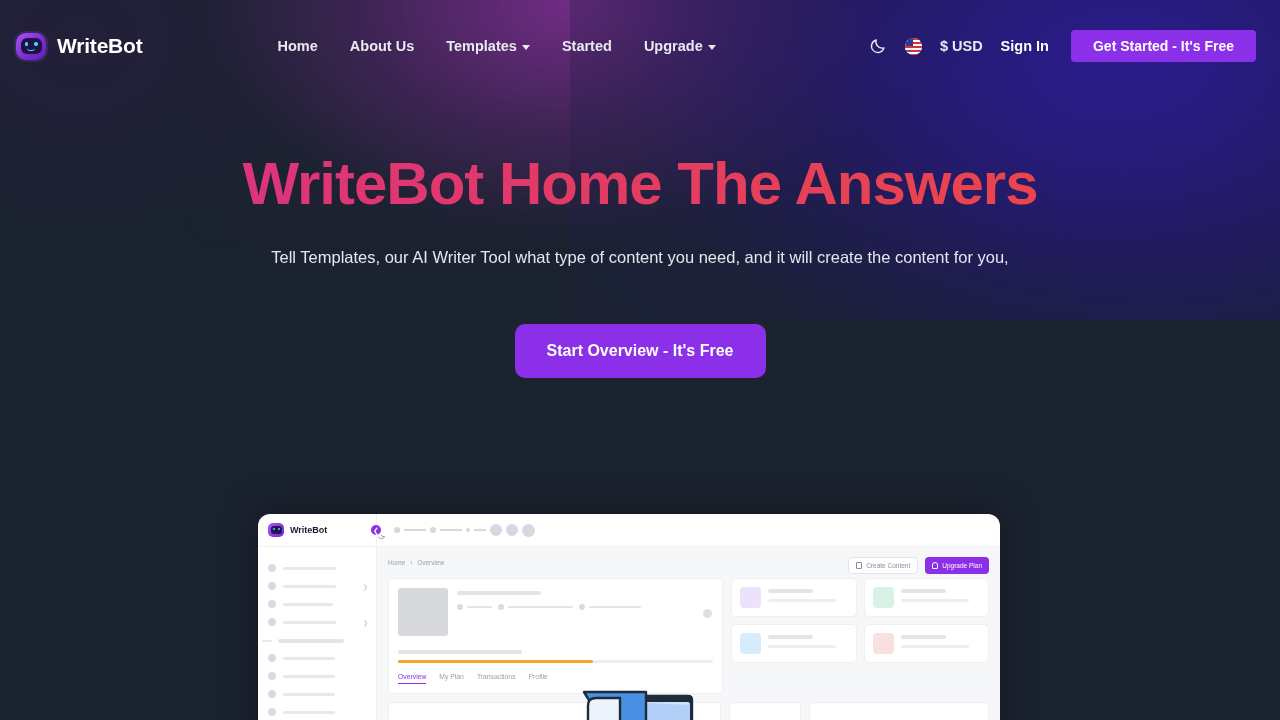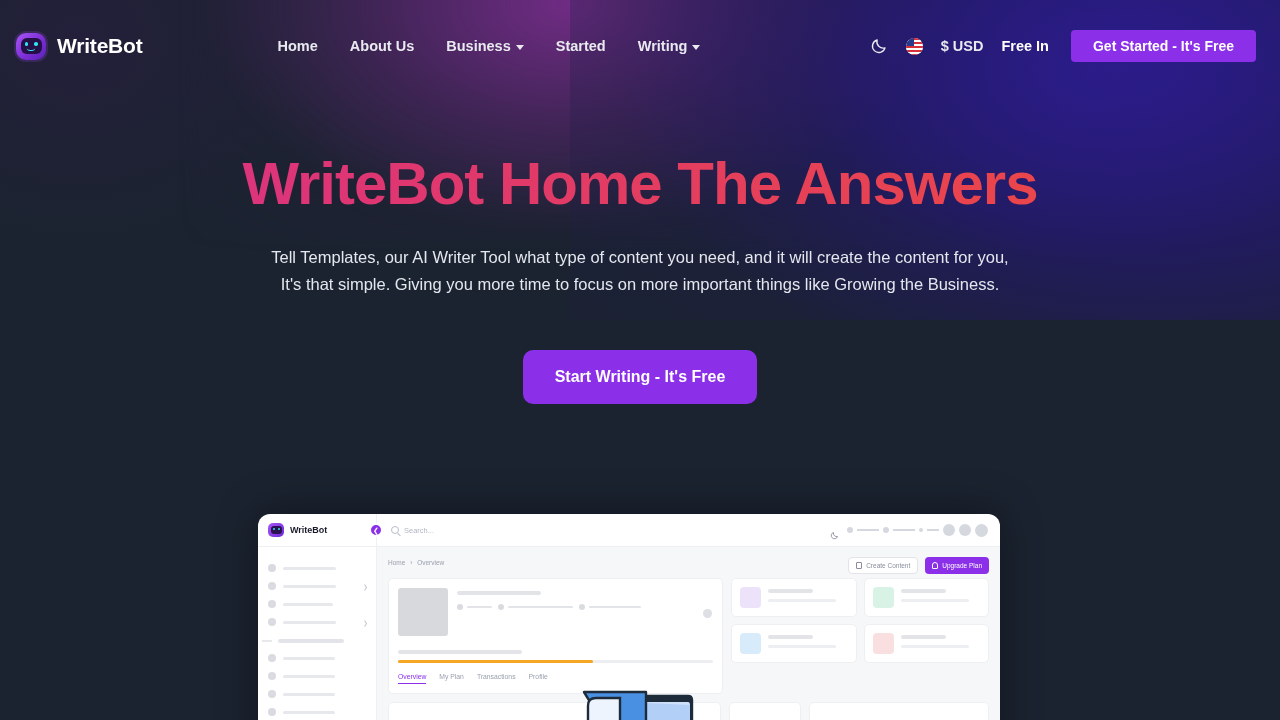--- a/index.html
+++ b/index.html
@@ -235,75 +235,70 @@
     </div>
 
     <nav class="nav">
       <div class="nav-item">
         <span>Home</span>
       </div>
       <div class="nav-item">
         <span>About Us</span>
       </div>
       <div class="nav-item">
-        <span>Business</span>
+        <span>Templates</span>
         <i class="caret"></i>
       </div>
       <div class="nav-item">
         <span>Started</span>
       </div>
       <div class="nav-item">
-        <span>Writing</span>
+        <span>Upgrade</span>
         <i class="caret"></i>
       </div>
     </nav>
 
     <div class="header-right">
       <span class="moon">
         <svg width="18" height="18" viewBox="0 0 24 24" fill="none">
           <path d="M20 14.5A8.5 8.5 0 0 1 9.5 4a8.5 8.5 0 1 0 10.5 10.5z" stroke="#e9eaf0" stroke-width="1.8" stroke-linejoin="round"></path>
         </svg>
       </span>
       <span class="flag">
         <span class="stripes"></span>
           <span class="canton"></span>
       </span>
       <span class="currency">$ USD</span>
-      <span class="signin">Free In</span>
+      <span class="signin">Sign In</span>
       <button class="btn-primary">Get Started - It's Free</button>
     </div>
   </header>
 
   <section class="hero">
     <h1 class="h-line2">WriteBot Home The Answers</h1>
     <p class="hero-sub">
       <span>Tell Templates, our AI Writer Tool what type of content you need, and it will create the content for you,</span><br>
-      <span>It's that simple. Giving you more time to focus on more important things like Growing the Business.</span>
     </p>
-    <button class="hero-cta">Start Writing - It's Free</button>
+    <button class="hero-cta">Start Overview - It's Free</button>
   </section>
 
   <div class="mock">
 
     <div class="mock-topbar">
       <div class="mock-sb-head">
         <span class="mock-logo">
           <span class="mock-logo-face">
             <span class="mock-logo-eye l"></span>
               <span class="mock-logo-eye r"></span>
           </span>
         </span>
         <span class="mock-brand">WriteBot</span>
         <span class="collapse-btn">
             <span>❮</span>
           </span>
-      </div>
-      <div class="mock-search">
-        <span class="search-ico"></span>
-        <span class="search-ph">Search...</span>
       </div>
       <div class="mock-head-right">
         <span class="mini-moon">
           <svg width="9" height="9" viewBox="0 0 24 24" fill="none">
             <path d="M20 14.5A8.5 8.5 0 0 1 9.5 4a8.5 8.5 0 1 0 10.5 10.5z" stroke="#8d929e" stroke-width="2.4" stroke-linejoin="round"></path>
           </svg>
         </span>
         <span class="dot-sm"></span>
         <span class="line-sm"></span>
         <span class="dot-sm"></span>

